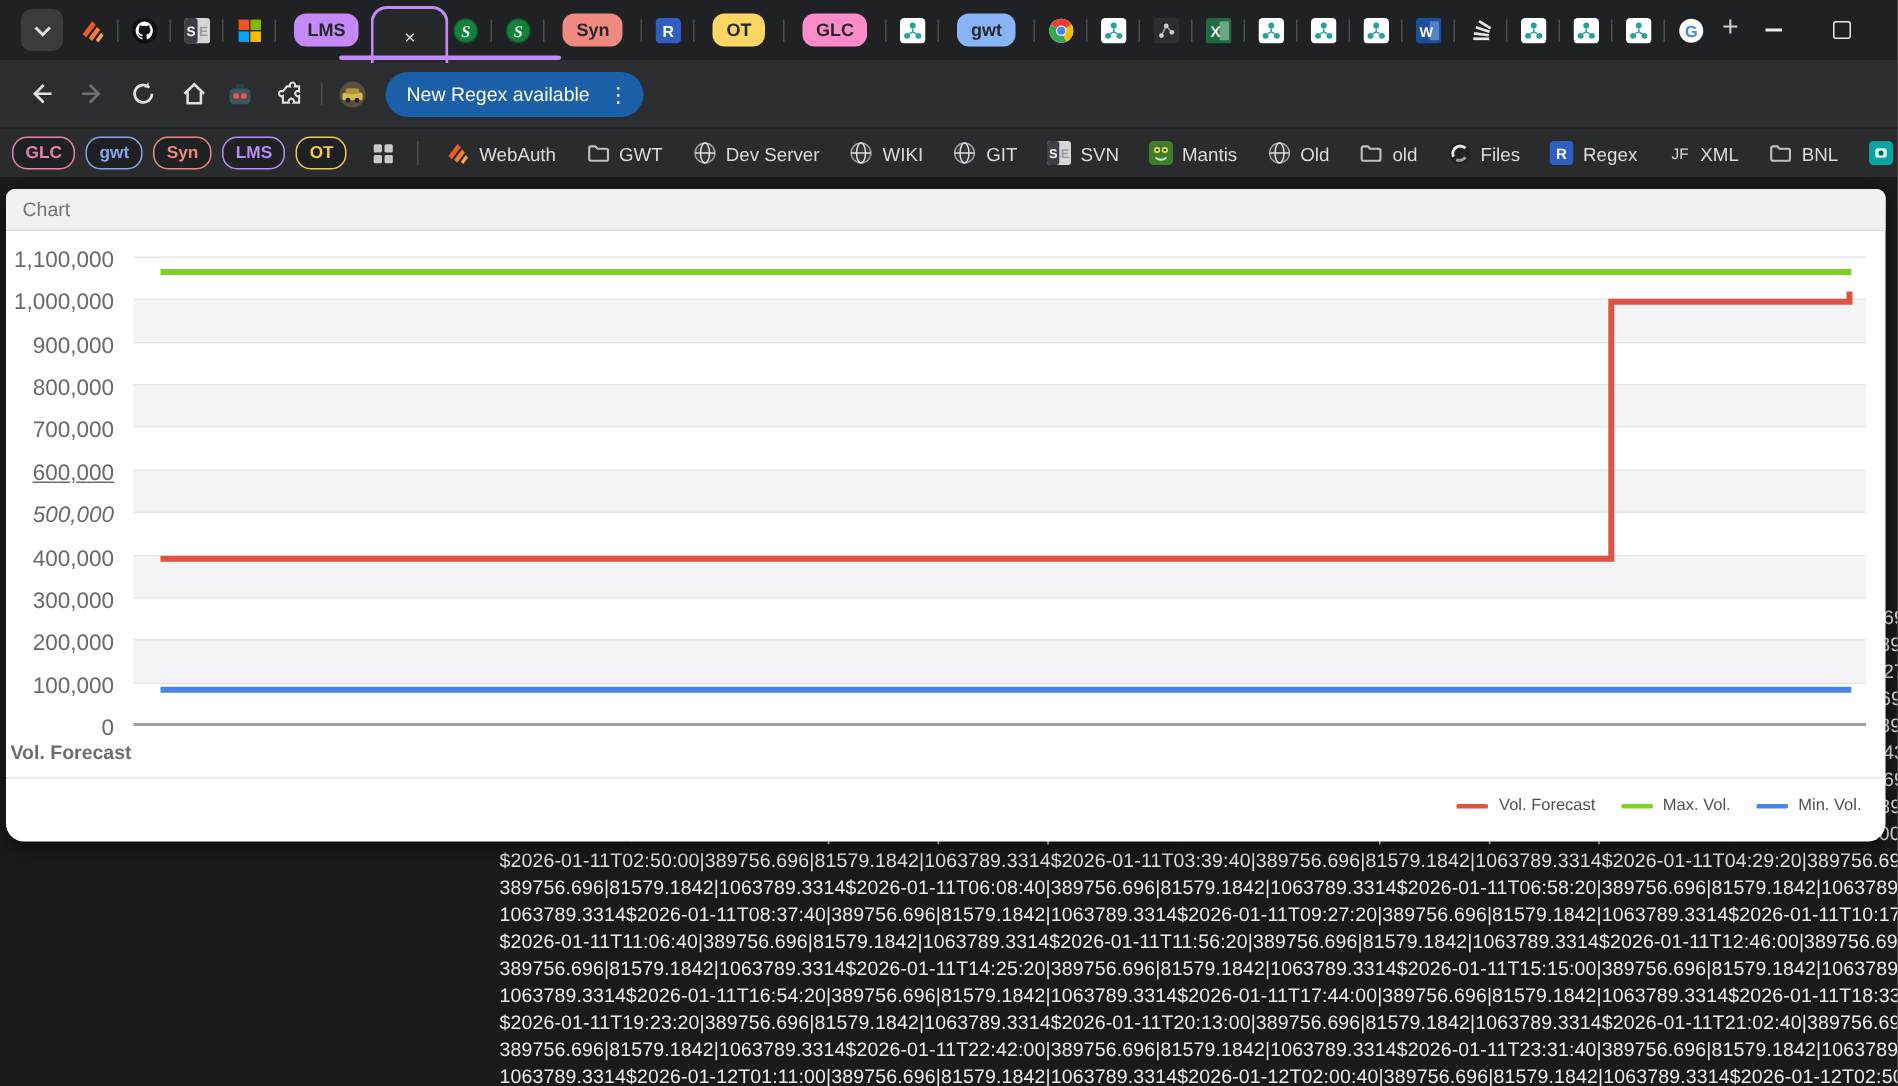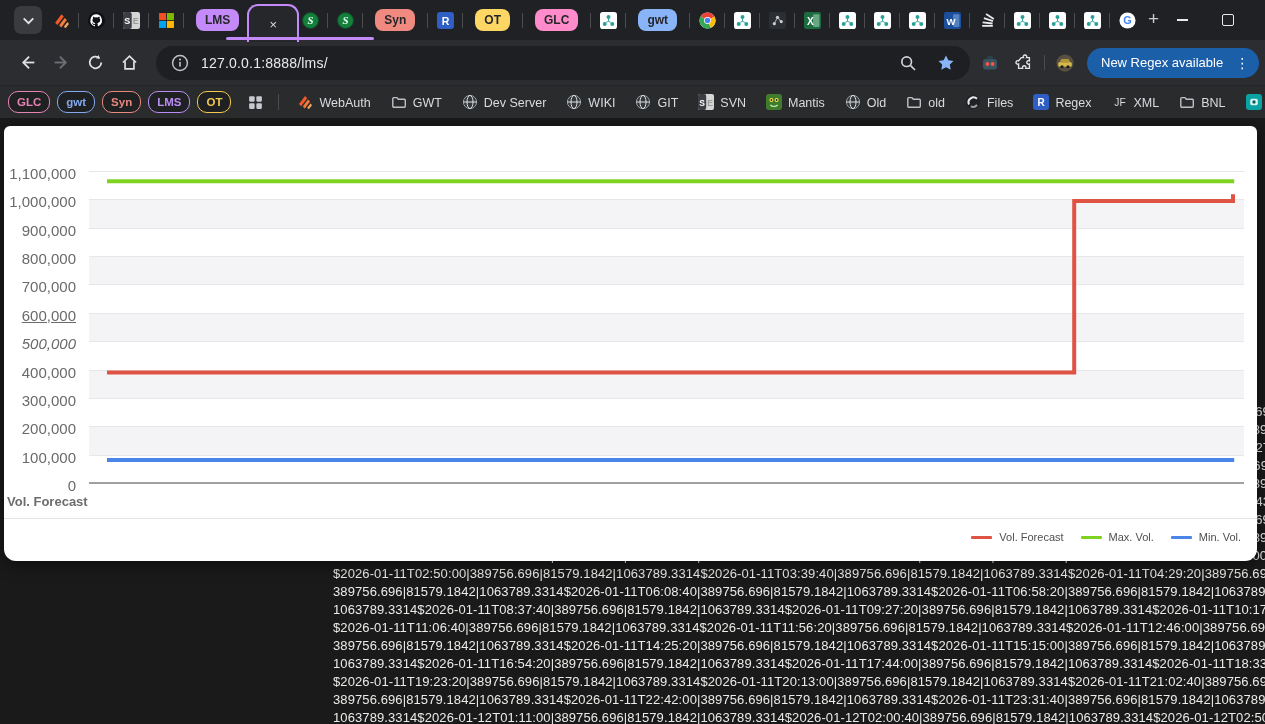--- a/index.html
+++ b/index.html
@@ -361,43 +361,20 @@
           <path d="M14.5 9 A5.5 5.5 0 1 1 12.8 5"></path>
           <path d="M12.2 1.8 L12.9 5.4 L9.4 4.9" fill="#dfe1e5" stroke="none"></path>
         </svg>
       </div>
     <div class="navico">
         <svg viewBox="0 0 18 18" fill="none" stroke="#dfe1e5" stroke-width="1.6">
           <path d="M2.8 9 L9 3 L15.2 9"></path>
           <path d="M4.8 7.8 V15 H13.2 V7.8"></path>
         </svg>
       </div>
-    <div id="urlbar">
-      <span class="toolico">
-          <svg viewBox="0 0 16 16">
-            <circle cx="8" cy="8" r="6.6" fill="none" stroke="#c0c4c9" stroke-width="1.3"></circle>
-            <rect x="7.3" y="7" width="1.4" height="4.2" fill="#c0c4c9"></rect>
-            <circle cx="8" cy="4.9" r="0.95" fill="#c0c4c9"></circle>
-          </svg>
-        </span>
-      <span id="urltext">127.0.0.1:8888/lms/</span>
-      <span class="right">
-        <span class="toolico">
-            <svg viewBox="0 0 16 16" fill="none" stroke="#cfd3d8" stroke-width="1.5">
-              <circle cx="6.8" cy="6.8" r="4.3"></circle>
-              <line x1="10.1" y1="10.1" x2="14.2" y2="14.2"></line>
-            </svg>
-          </span>
-        <span class="toolico">
-            <svg viewBox="0 0 16 16">
-              <path d="M8 1.4 l2.1 4.2 4.6.6 -3.3 3.2 .8 4.6 L8 11.8 3.8 14 l.8-4.6 -3.3-3.2 4.6-.6 z" fill="#8ab4f8"></path>
-            </svg>
-          </span>
-      </span>
-    </div>
     <span class="toolico">
         <svg viewBox="0 0 18 18">
           <rect x="2" y="5" width="14" height="10.5" rx="3" fill="#3b5560"></rect>
           <rect x="6" y="1.8" width="6" height="3.4" rx="1.7" fill="#2c424b"></rect>
           <circle cx="6.4" cy="10" r="1.9" fill="#ff5246"></circle>
           <circle cx="11.6" cy="10" r="1.9" fill="#ff5246"></circle>
         </svg>
       </span>
     <span class="toolico" style="margin-left:10px">
         <svg viewBox="0 0 18 18" fill="none" stroke="#dfe1e5" stroke-width="1.4">
@@ -600,20 +577,23 @@
         <div>389756.696|81579.1842|1063789.3314$2026-01-11T06:08:40|389756.696|81579.1842|1063789.3314$2026-01-11T06:58:20|389756.696|81579.1842|1063789.3314$2026-01-11T07:48:00|389756.696|81579.1842|</div>
         <div>1063789.3314$2026-01-11T08:37:40|389756.696|81579.1842|1063789.3314$2026-01-11T09:27:20|389756.696|81579.1842|1063789.3314$2026-01-11T10:17:00|389756.696|81579.1842|1063789.3314</div>
         <div>$2026-01-11T11:06:40|389756.696|81579.1842|1063789.3314$2026-01-11T11:56:20|389756.696|81579.1842|1063789.3314$2026-01-11T12:46:00|389756.696|81579.1842|1063789.3314$2026-01-11T13:35:40|</div>
         <div>389756.696|81579.1842|1063789.3314$2026-01-11T14:25:20|389756.696|81579.1842|1063789.3314$2026-01-11T15:15:00|389756.696|81579.1842|1063789.3314$2026-01-11T16:04:40|389756.696|81579.1842|</div>
         <div>1063789.3314$2026-01-11T16:54:20|389756.696|81579.1842|1063789.3314$2026-01-11T17:44:00|389756.696|81579.1842|1063789.3314$2026-01-11T18:33:40|389756.696|81579.1842|1063789.3314</div>
         <div>$2026-01-11T19:23:20|389756.696|81579.1842|1063789.3314$2026-01-11T20:13:00|389756.696|81579.1842|1063789.3314$2026-01-11T21:02:40|389756.696|81579.1842|1063789.3314$2026-01-11T21:52:20|</div>
         <div>389756.696|81579.1842|1063789.3314$2026-01-11T22:42:00|389756.696|81579.1842|1063789.3314$2026-01-11T23:31:40|389756.696|81579.1842|1063789.3314$2026-01-12T00:21:20|389756.696|81579.1842|</div>
         <div>1063789.3314$2026-01-12T01:11:00|389756.696|81579.1842|1063789.3314$2026-01-12T02:00:40|389756.696|81579.1842|1063789.3314$2026-01-12T02:50:20|389756.696|81579.1842|1063789.3314</div>
       </div>
     <div id="card">
+      <div id="cardheader">
+        <span>Chart</span>
+      </div>
       <div id="ticklayer">
           <div class="ytick" style="top: 351px;">0</div>
           <div class="ytick" style="top: 322.636px;">100,000</div>
           <div class="ytick" style="top: 294.273px;">200,000</div>
           <div class="ytick" style="top: 265.909px;">300,000</div>
           <div class="ytick" style="top: 237.545px;">400,000</div>
           <div class="ytick" style="top: 209.182px; font-style: italic;">500,000</div>
           <div class="ytick" style="top: 180.818px; text-decoration: underline;">600,000</div>
           <div class="ytick" style="top: 152.455px;">700,000</div>
           <div class="ytick" style="top: 124.091px;">800,000</div>

